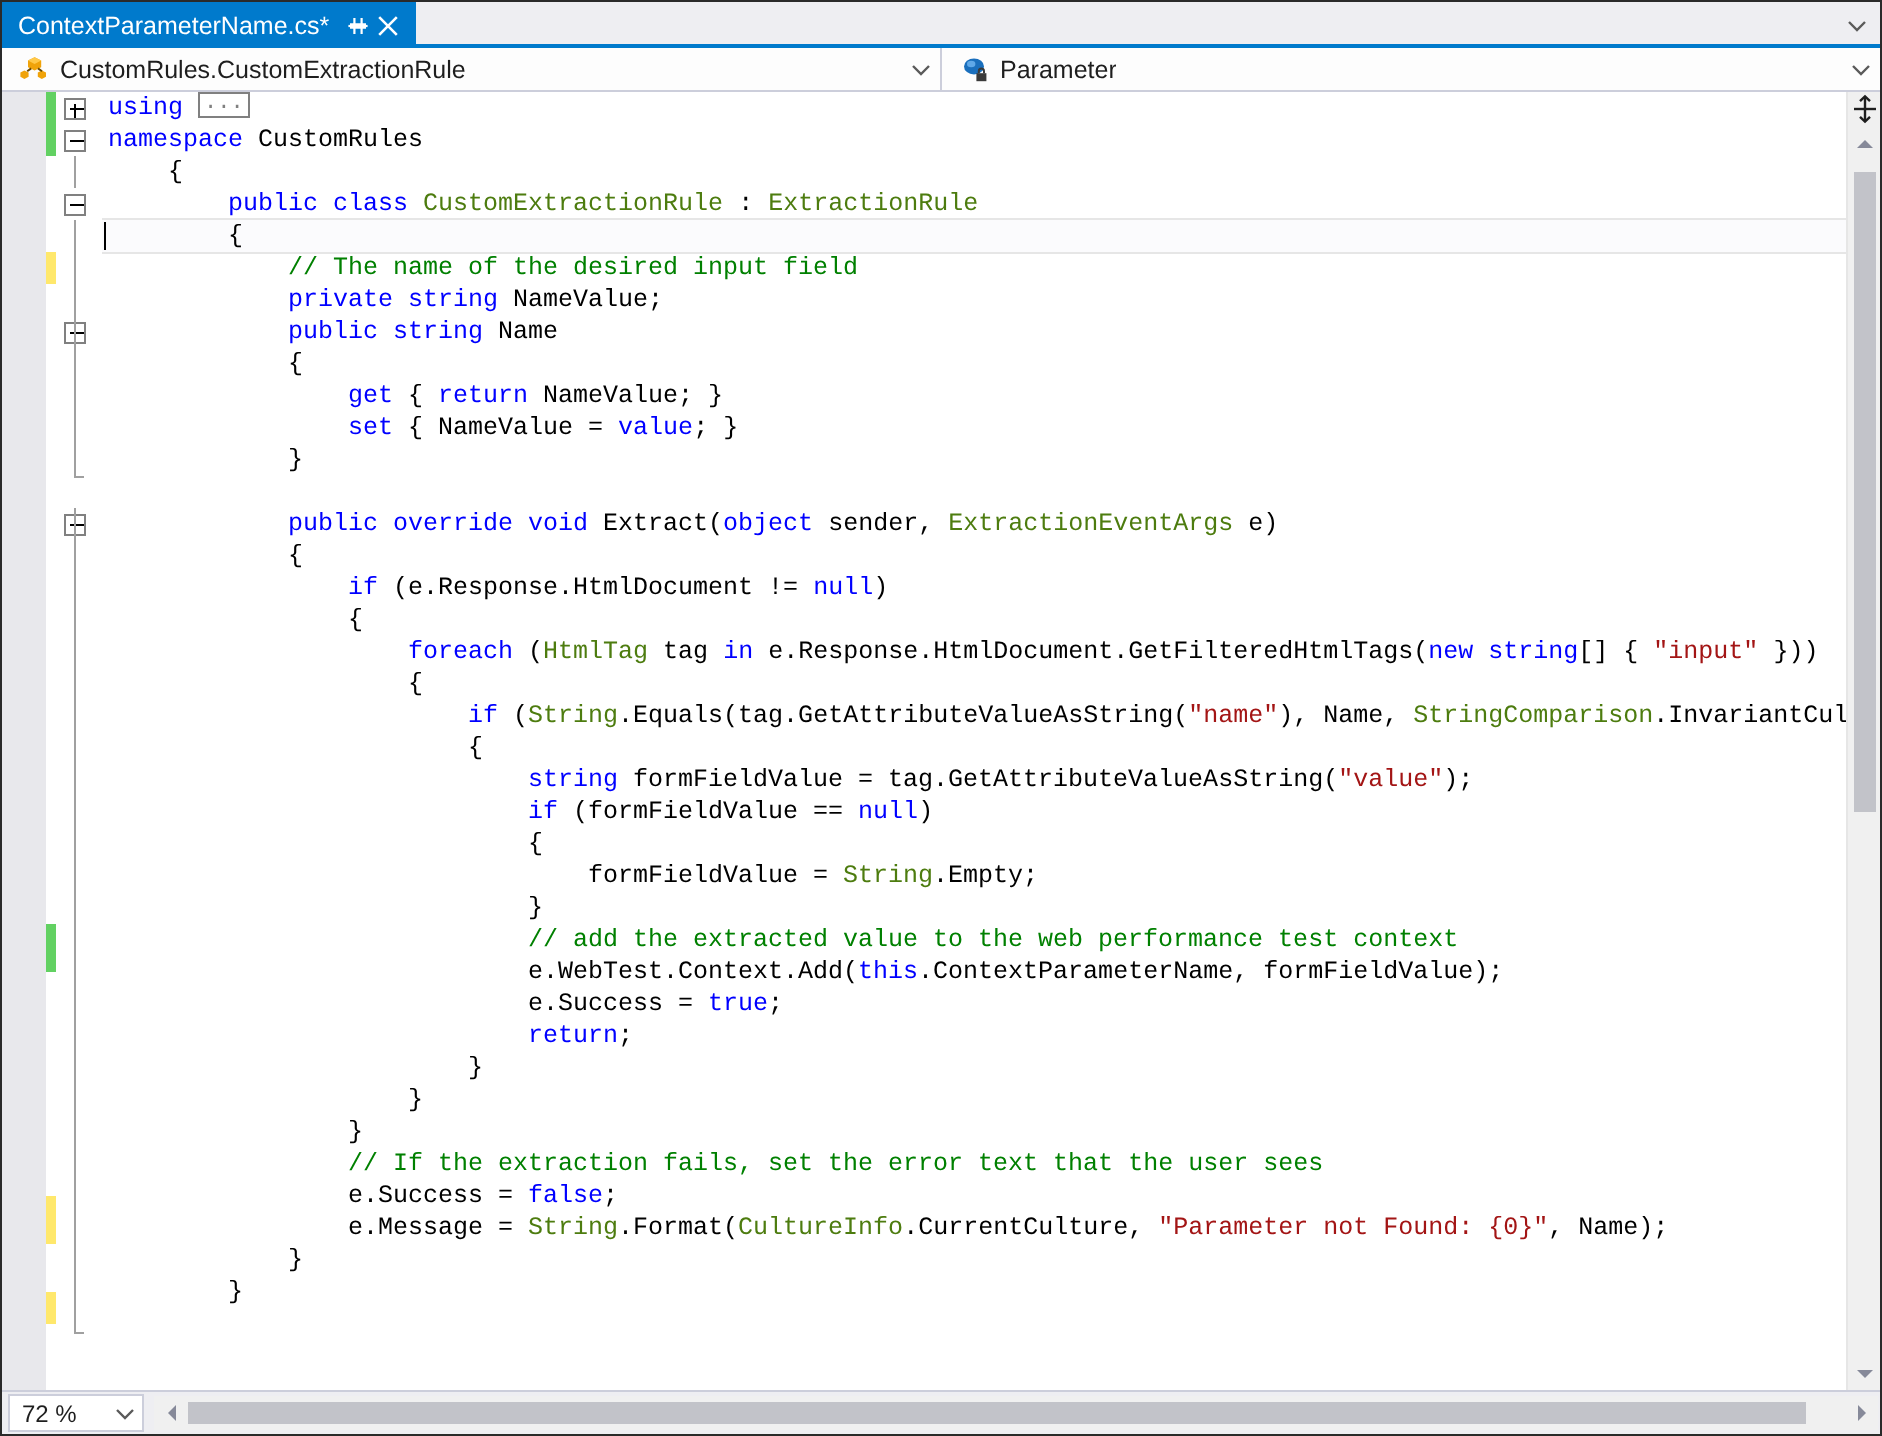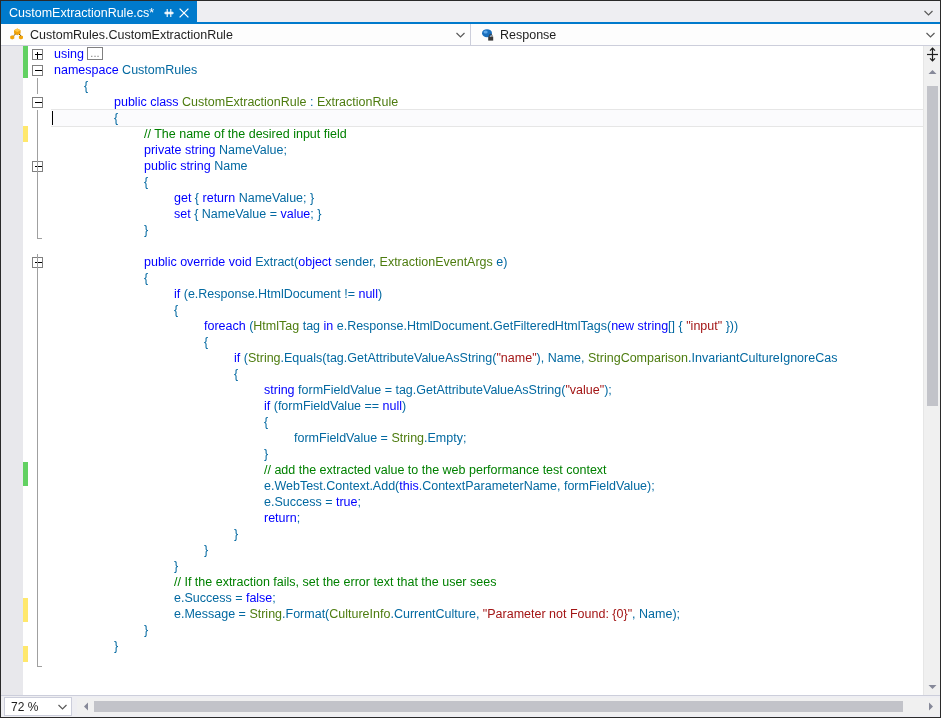--- a/index.html
+++ b/index.html
@@ -102,40 +102,40 @@
   }
   .vs-arrow.up{top:17px;}
   .vs-arrow.down{bottom:0;}
   .vs-thumb{
     position:absolute;left:3px;width:11px;background:#c2c3c9;
   }
 
   
   .code{
     position:absolute;left:0;top:0;right:0;bottom:0;
-    font-family:Liberation Sans, sans-serif;
+    font-family:Liberation Mono, monospace;
     font-size:12.5px;line-height:16px;
     white-space:pre;
   }
   .line{height:16px;position:relative;padding-left:0px;}
   .line-inner{position:relative;padding-left:3px;}
   .cur-line{
     outline:1px solid #e6e6e6;background:#fbfbfd;
     box-sizing:border-box;
   }
   .caret{
     position:absolute;left:1px;top:1px;width:1px;height:14px;background:#000000;
   }
 
   
   .k{color:#0000ff;}          
   .t{color:#4d7c0f;}          
   .s{color:#a31515;}          
   .c{color:#008000;}          
-  .p{color:#0369a1;}          
+  .p{color:#000000;}          
 
   
   .outline-box{
     position:absolute;left:4px;width:11px;height:11px;
     border:1px solid #808080;background:#ffffff;box-sizing:border-box;
   }
   .outline-box .h{position:absolute;left:2px;top:4px;width:7px;height:1px;background:#000;}
   .outline-box .v{position:absolute;left:4px;top:2px;width:1px;height:7px;background:#000;}
   .outline-line{position:absolute;left:9px;width:1px;background:#a0a0a0;}
   .outline-foot{position:absolute;left:9px;width:5px;height:1px;background:#a0a0a0;}
@@ -167,21 +167,21 @@
   .hs-thumb{position:absolute;top:3px;height:11px;background:#c2c3c9;}
 </style>
 </head>
 <body>
 
 <div id="app">
 
 
   <div class="tabstrip">
     <div class="tab">
-      <span class="tab-label">CustomExtractionRule.cs*</span>
+      <span class="tab-label">ContextParameterName.cs*</span>
       <span class="tab-pin">
         <svg width="12" height="12" viewBox="0 0 12 12">
           <path d="M2 5.2 H10 M2 6.8 H10 M4.2 2 V10 M7.8 2 V10" stroke="#ffffff" stroke-width="1.1" fill="none"></path>
           <path d="M1.2 6 H10.8" stroke="#ffffff" stroke-width="1.1"></path>
         </svg>
       </span>
       <span class="tab-close">
         <svg width="10" height="10" viewBox="0 0 10 10">
             <path d="M0.6 0.6 L9.4 9.4 M9.4 0.6 L0.6 9.4" stroke="#ffffff" stroke-width="1.3"></path>
           </svg>
@@ -214,21 +214,21 @@
     </div>
     <div class="nav-combo right">
       <span class="nav-icon">
         <svg width="15" height="15" viewBox="0 0 15 15">
           <ellipse cx="7" cy="6.2" rx="5" ry="4" fill="#1a6fbd"></ellipse>
           <ellipse cx="5.6" cy="5" rx="2.1" ry="1.6" fill="#5fa8e8"></ellipse>
           <rect x="8.2" y="9.6" width="5" height="4" fill="#3a3a3a"></rect>
           <path d="M9.4 9.6 V8.6 a1.3 1.3 0 0 1 2.6 0 V9.6" stroke="#3a3a3a" stroke-width="1" fill="none"></path>
         </svg>
       </span>
-      <span class="nav-text">Response</span>
+      <span class="nav-text">Parameter</span>
       <span class="nav-arrow">
         <svg width="9" height="6" viewBox="0 0 9 6">
             <path d="M0.5 1 L4.5 5 L8.5 1" stroke="#5a5a5a" stroke-width="1.2" fill="none"></path>
           </svg>
       </span>
     </div>
   </div>
 
   <div class="editor-area">
     <div class="indicator-margin"></div>

